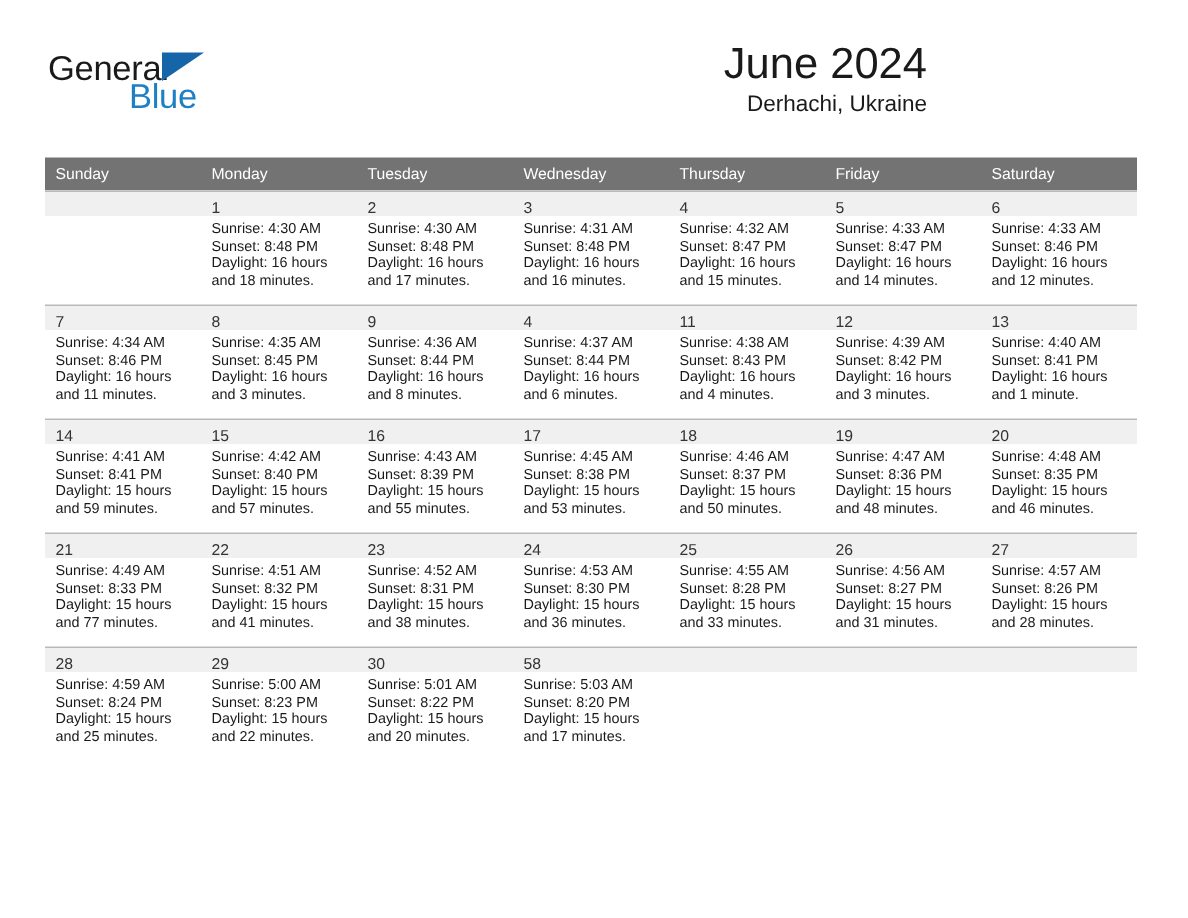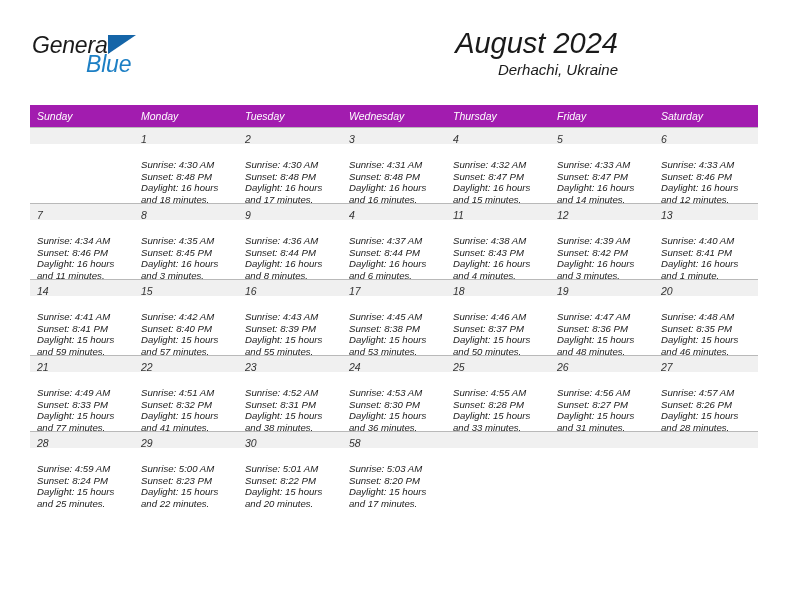--- a/index.html
+++ b/index.html
@@ -12,21 +12,20 @@
     height: 612px;
     font-family: "Liberation Sans", sans-serif;
     color: #000000;
     overflow: hidden;
   }
   .page {
     position: relative;
     width: 652px;
     height: 612px;
     box-sizing: border-box;
-    font-style: italic;
   }
 
   
   .header {
     position: absolute;
     left: 30px;
     top: 26px;
     right: 34px;
     height: 72px;
   }
@@ -88,21 +87,21 @@
   
   .calendar {
     position: absolute;
     left: 30px;
     top: 105px;
     width: 728px;
     border-collapse: collapse;
     table-layout: fixed;
   }
   .calendar th {
-    background: #a21caf;
+    background: #737373;
     color: #ffffff;
     font-size: 10.5px;
     font-weight: normal;
     text-align: left;
     padding: 5px 0 5px 7px;
     height: 9px;
     border: none;
   }
   .calendar td {
     vertical-align: top;
@@ -123,21 +122,21 @@
     padding: 1px 0 0 7px;
     box-sizing: border-box;
     background: #f0f0f0;
   }
   .daynum {
     font-size: 10.5px;
     color: #333333;
     line-height: 14px;
   }
   .cell-lines {
-    padding: 15px 5px 0 7px;
+    padding: 3px 5px 0 7px;
   }
   .cell-lines div {
     font-size: 9.6px;
     line-height: 11.6px;
     color: #1a1a1a;
     white-space: nowrap;
   }
   .cell.empty .daynum-bar {
     background: #f0f0f0;
   }
@@ -152,21 +151,21 @@
 
   <div class="header">
 
     <div class="brand">
       <span class="brand-general">General</span>
       <span class="brand-triangle"></span>
       <span class="brand-blue">Blue</span>
     </div>
 
     <div class="title-block">
-      <div class="cal-title">August 2024</div>
+      <div class="cal-title">June 2024</div>
       <div class="cal-subtitle">Derhachi, Ukraine</div>
     </div>
 
   </div>
 
   <table class="calendar">
     <thead>
       <tr>
         <th>Sunday</th>
         <th>Monday</th>

